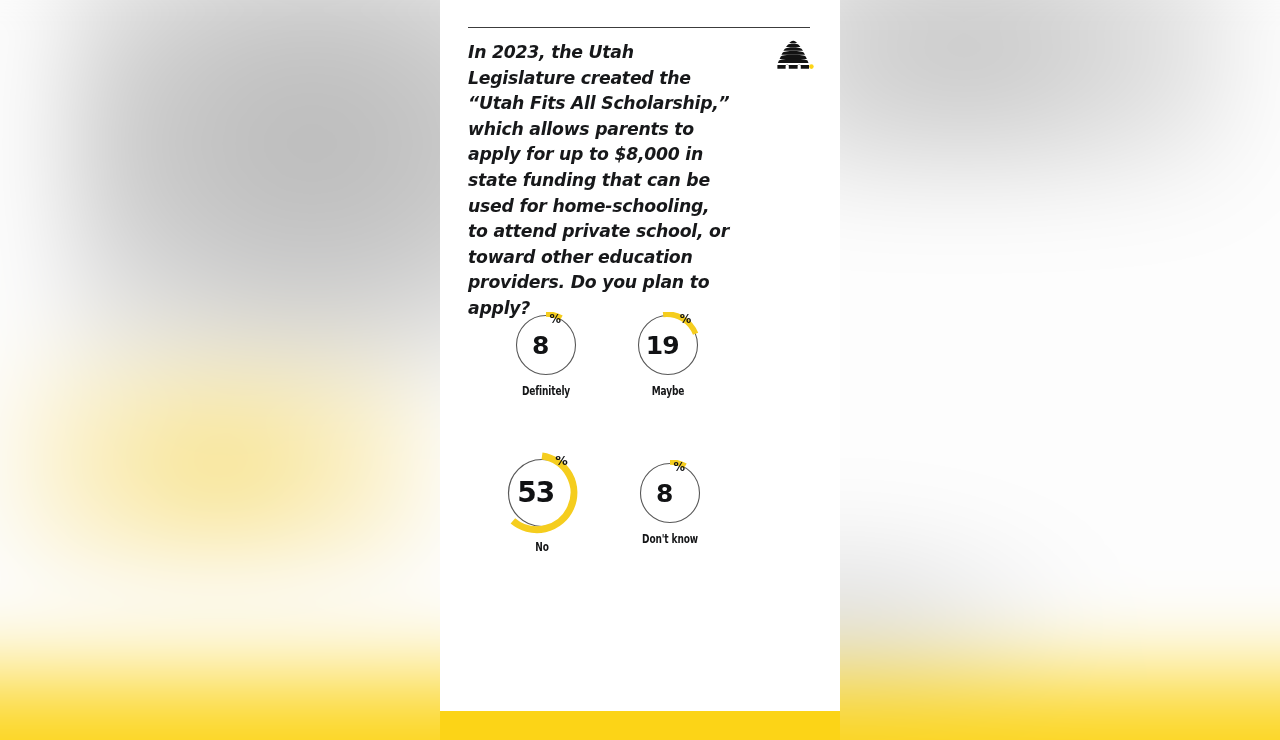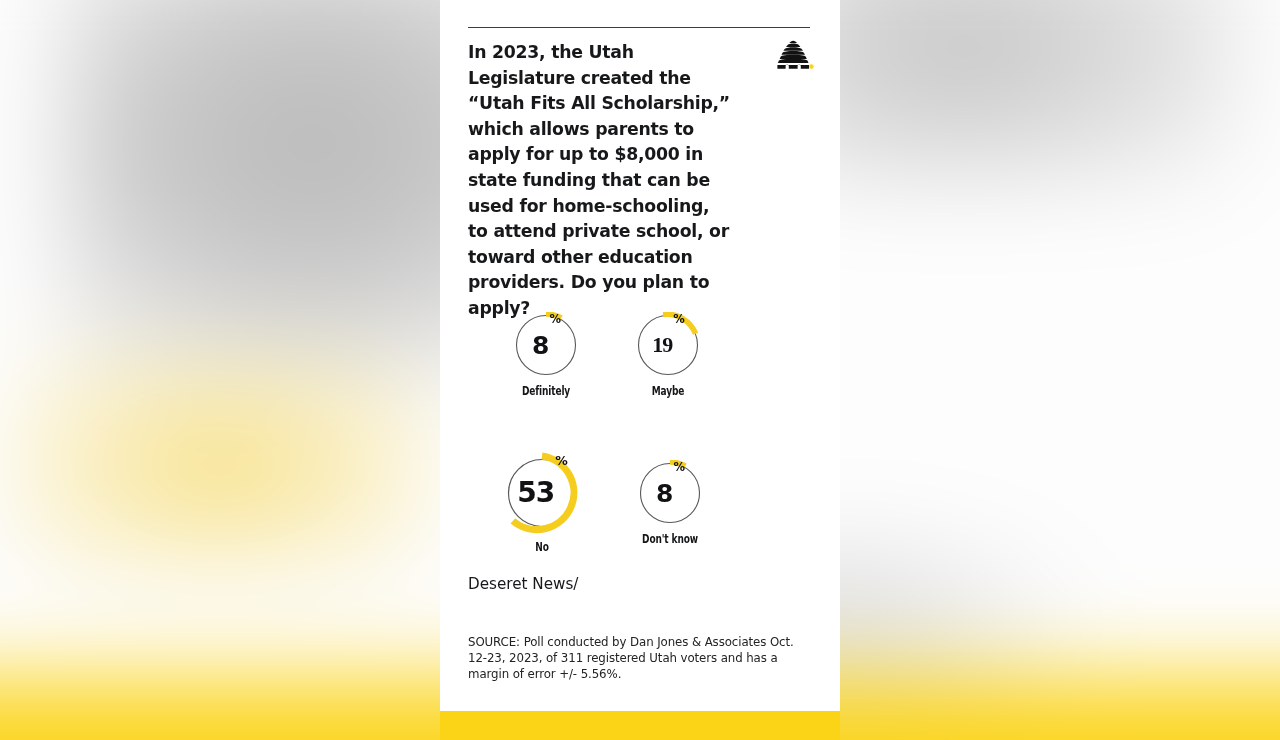--- a/index.html
+++ b/index.html
@@ -122,20 +122,21 @@
     position: absolute;
     left: 0;
     top: 40px;
     width: 264px;
     font-family: "DejaVu Sans", "Liberation Sans", sans-serif;
     font-size: 17.3px;
     font-weight: 700;
     line-height: 25.6px;
     letter-spacing: -0.25px;
     color: #17181a;
+    font-style: italic;
   }
 
   
   .donuts {
     position: absolute;
     left: 0;
     top: 312px;
     width: 344px;
   }
   .donut-row {
@@ -274,21 +275,21 @@
             <div class="donut-label">Definitely</div>
           </div>
 
           <div class="donut-cell" style="left:130px; top:0;">
             <div class="donut-wrap" style="width:66px;height:66px;">
               <svg width="66" height="66" viewBox="0 0 66 66">
                 <circle cx="33" cy="33" r="29.5" fill="none" stroke="#585858" stroke-width="1.1"></circle>
                 <path d="M 28.1 2.4 A 31 31 0 0 1 60.6 21.8" fill="none" stroke="#F5CD1E" stroke-width="5.6" stroke-linecap="butt"></path>
               </svg>
               <div class="donut-value">
-                <span class="num" style="font-size:22px;font-family:Liberation Serif, serif;">19</span>
+                <span class="num" style="font-size:25px;">19</span>
                 <span class="pct" style="font-size:11.5px; margin-top:2px;">%</span>
               </div>
             </div>
             <div class="donut-label">Maybe</div>
           </div>
 
         </div>
 
         <div class="donut-row">
 
@@ -317,23 +318,21 @@
                 <span class="pct" style="font-size:11.5px; margin-top:2px;">%</span>
               </div>
             </div>
             <div class="donut-label">Don't know</div>
           </div>
 
         </div>
       </div>
 
       <div class="attribution">
-        <div>Deseret News/</div>
       </div>
 
-      <div class="source">SOURCE: Poll conducted by Dan Jones &amp; Associates Oct. 12-23, 2023, of 311 registered Utah voters and has a margin of error +/- 5.56%.</div>
 
     </div>
   </div>
 
   <div class="bottom-bar"></div>
 
 </div>
 
 </body></html>

